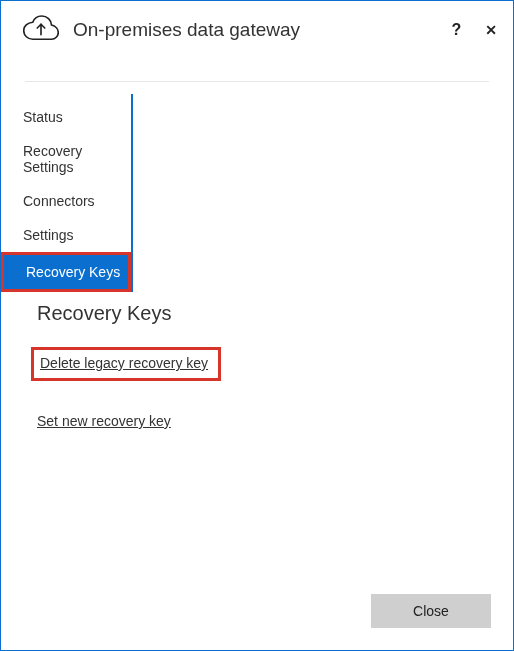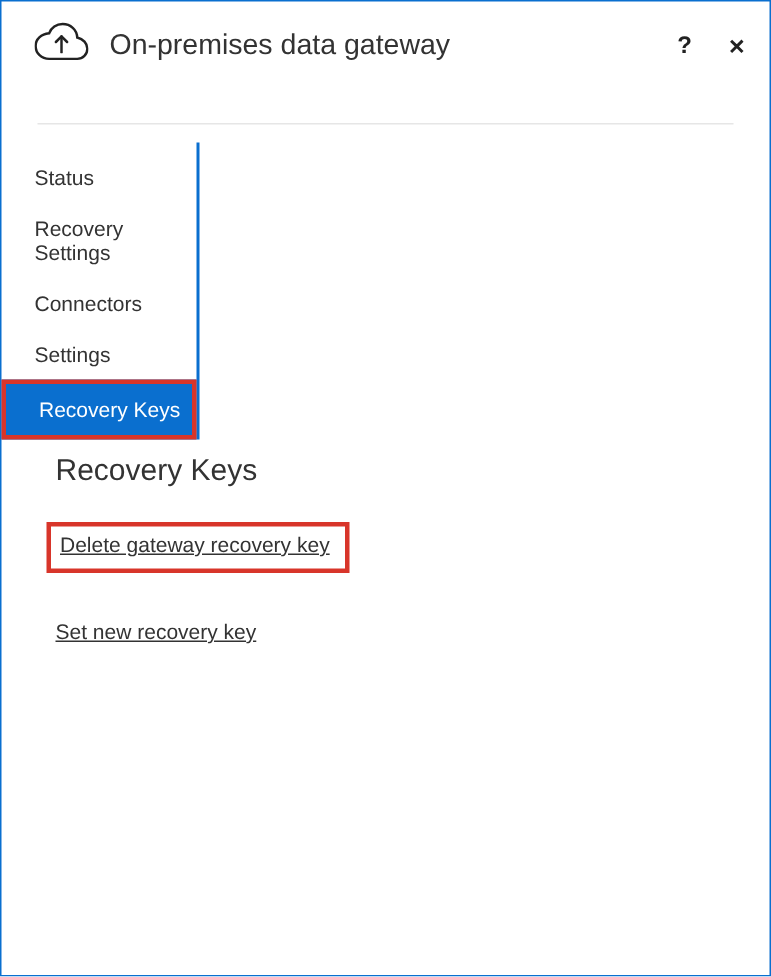--- a/index.html
+++ b/index.html
@@ -81,22 +81,25 @@
       <div class="sidebar-item">Status</div>
       <div class="sidebar-item">Recovery Settings</div>
       <div class="sidebar-item">Connectors</div>
       <div class="sidebar-item">Settings</div>
       <div class="sidebar-item selected highlight-sidebar">Recovery Keys</div>
     </nav>
 
     <section class="content">
       <h2 class="content-heading">Recovery Keys</h2>
       <div class="link-highlight">
-        <a class="link">Delete gateway recovery key</a>
+        <a class="link">Delete legacy recovery key</a>
       </div>
       <div class="second-link-wrap">
         <a class="link">Set new recovery key</a>
       </div>
     </section>
   </div>
 
+  <div class="footer">
+    <button class="close-btn">Close</button>
+  </div>
 
 </div>
 
 </body></html>

